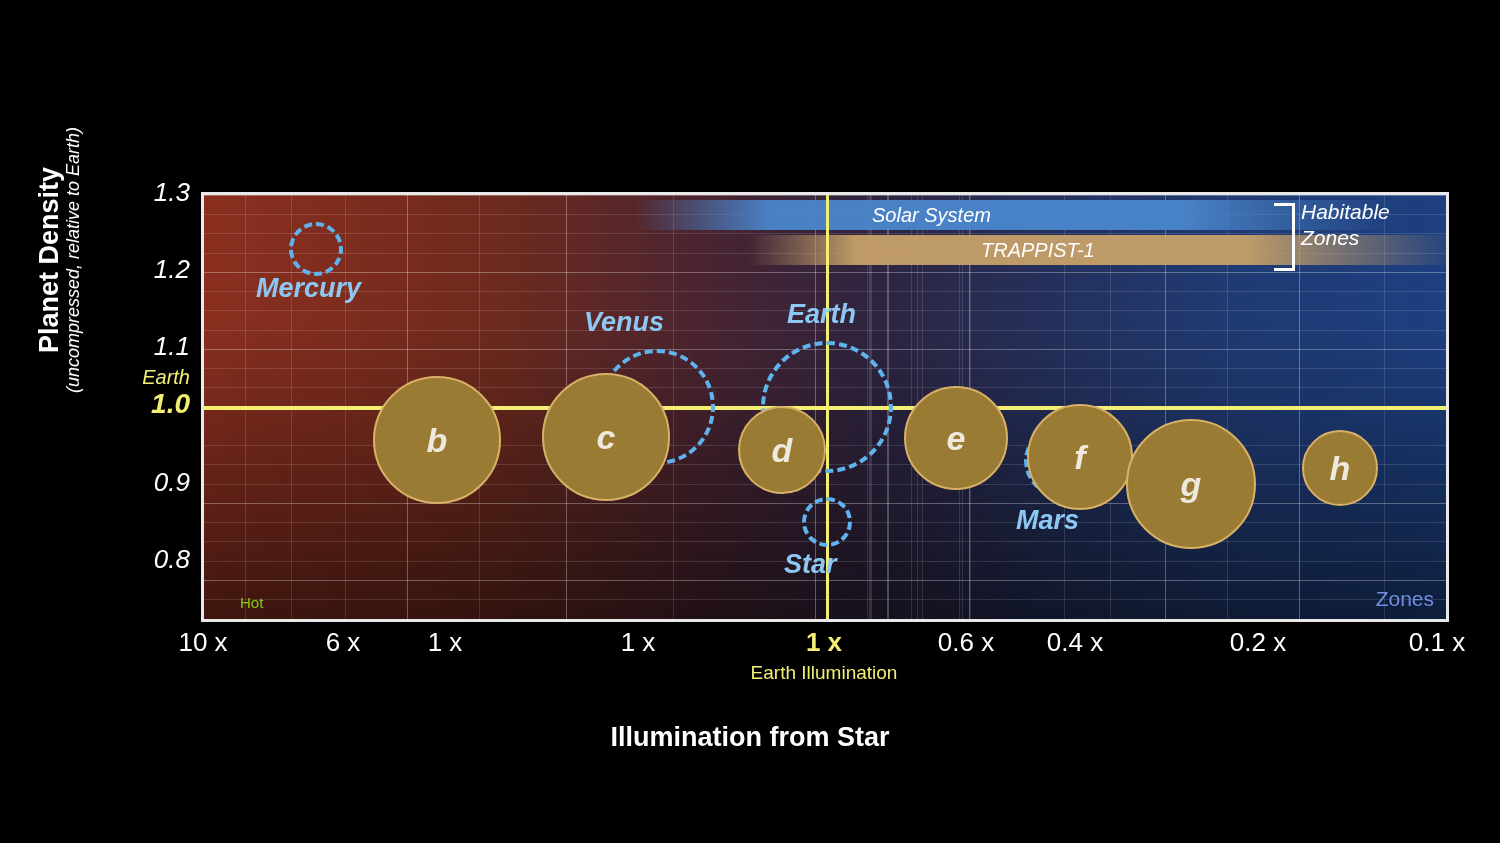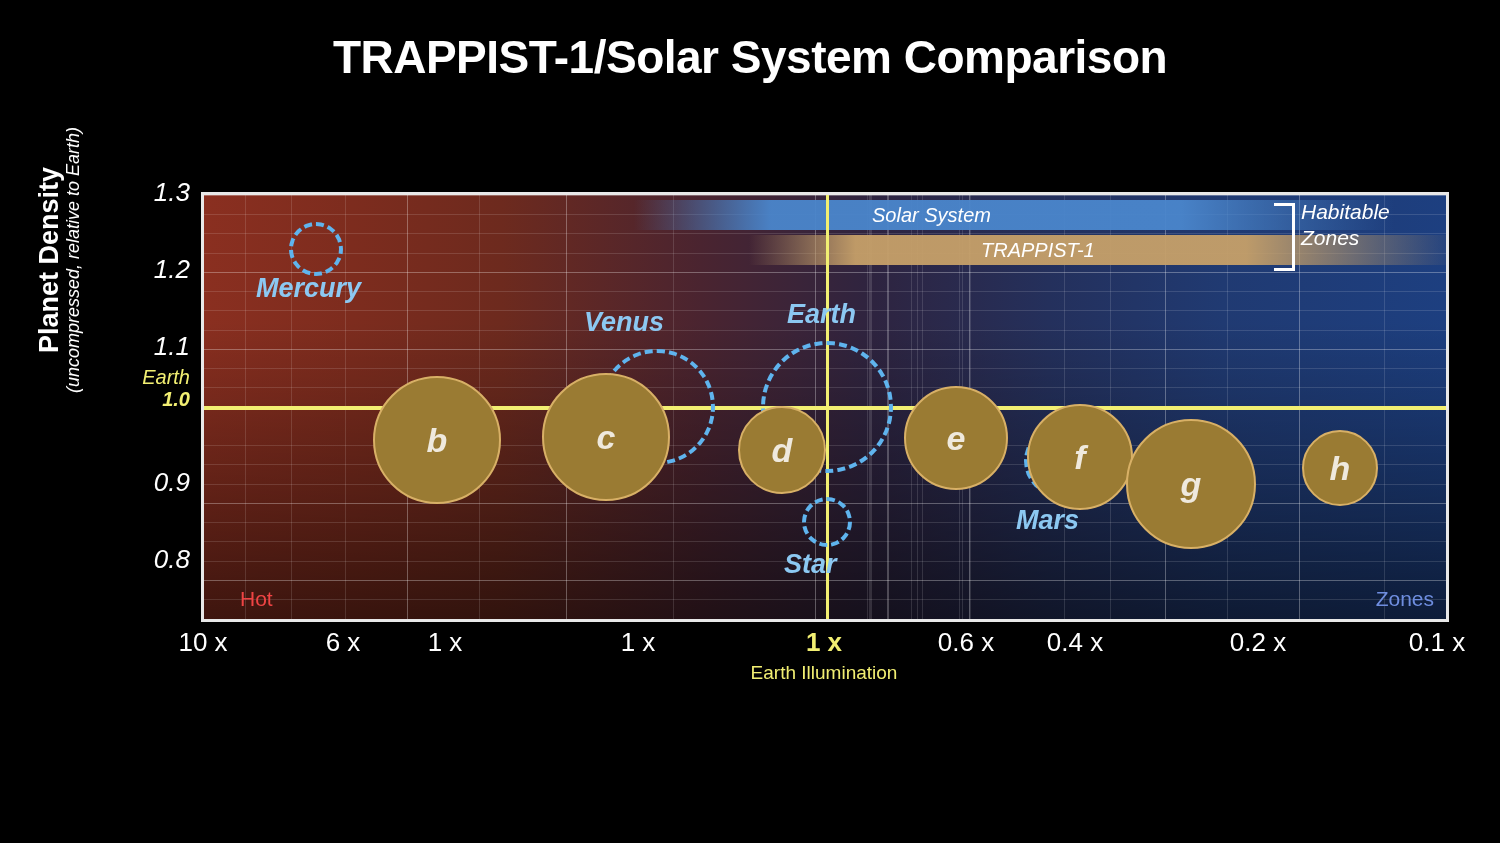--- a/index.html
+++ b/index.html
@@ -72,21 +72,21 @@
   .hz-bracket{
     position:absolute;left:1070px;top:8px;width:18px;height:62px;
     border:3px solid #ffffff;border-left:none;
   }
   .hz-legend-text{
     position:absolute;left:1097px;top:4px;color:#ffffff;
     font-size:21px;font-style:italic;line-height:1.25;white-space:nowrap;
   }
 
   
-  .hot-label{position:absolute;left:36px;bottom:8px;color:#ef4444;font-size:21px;}
+  .hot-label{position:absolute;left:36px;bottom:8px;color:#84cc16;font-size:15px;}
   .cold-label{position:absolute;right:12px;bottom:8px;color:#6f8ee0;font-size:21px;}
 
   
   .planet{
     position:absolute;border-radius:50%;
     background:#9a7b33;border:2px solid #d8b066;
     box-sizing:border-box;
     display:flex;align-items:center;justify-content:center;
   }
   .planet span{
@@ -106,38 +106,37 @@
   
   .ytick{
     position:absolute;right:0;color:#ffffff;font-size:26px;text-align:right;
     width:150px;transform:translateY(-50%);
   }
   .ytick-wrap{position:absolute;left:20px;top:0;width:170px;height:843px;font-style:italic;}
   .earth-tick-word{
     position:absolute;right:0;width:150px;text-align:right;color:#f2ef72;font-size:20px;
   }
   .earth-tick-num{
-    position:absolute;right:0;width:150px;text-align:right;color:#f2ef72;font-size:20px;font-weight:bold;
+    position:absolute;right:0;width:150px;text-align:right;color:#f2ef72;font-size:28px;font-weight:bold;
   }
   .xtick{
     position:absolute;top:627px;color:#ffffff;font-size:26px;
     transform:translateX(-50%);white-space:nowrap;
   }
   .xtick.hl{color:#f2ef72;font-weight:bold;}
   .x-earth-note{
     position:absolute;top:662px;color:#f2ef72;font-size:19px;
     transform:translateX(-50%);white-space:nowrap;
   }
 </style>
 </head>
 <body>
 
 <div id="stage">
 
-  <div class="main-title">TRAPPIST-1/Solar System Comparison</div>
 
   <div class="y-axis-block">
     <div class="y-axis-title">Planet Density</div>
     <div class="y-axis-subtitle">(uncompressed, relative to Earth)</div>
   </div>
 
   <div class="ytick-wrap">
     <div class="ytick" style="top:192px">1.3</div>
     <div class="ytick" style="top:269px">1.2</div>
     <div class="ytick" style="top:346px">1.1</div>
@@ -271,14 +270,15 @@
     </div>
 
     <div class="planet" style="left:1098px;top:235px;width:76px;height:76px">
       <span>h</span>
     </div>
 
     <div class="hot-label">Hot</div>
     <div class="cold-label">Zones</div>
   </div>
 
+  <div class="x-axis-title">Illumination from Star</div>
 
 </div>
 
 </body></html>

